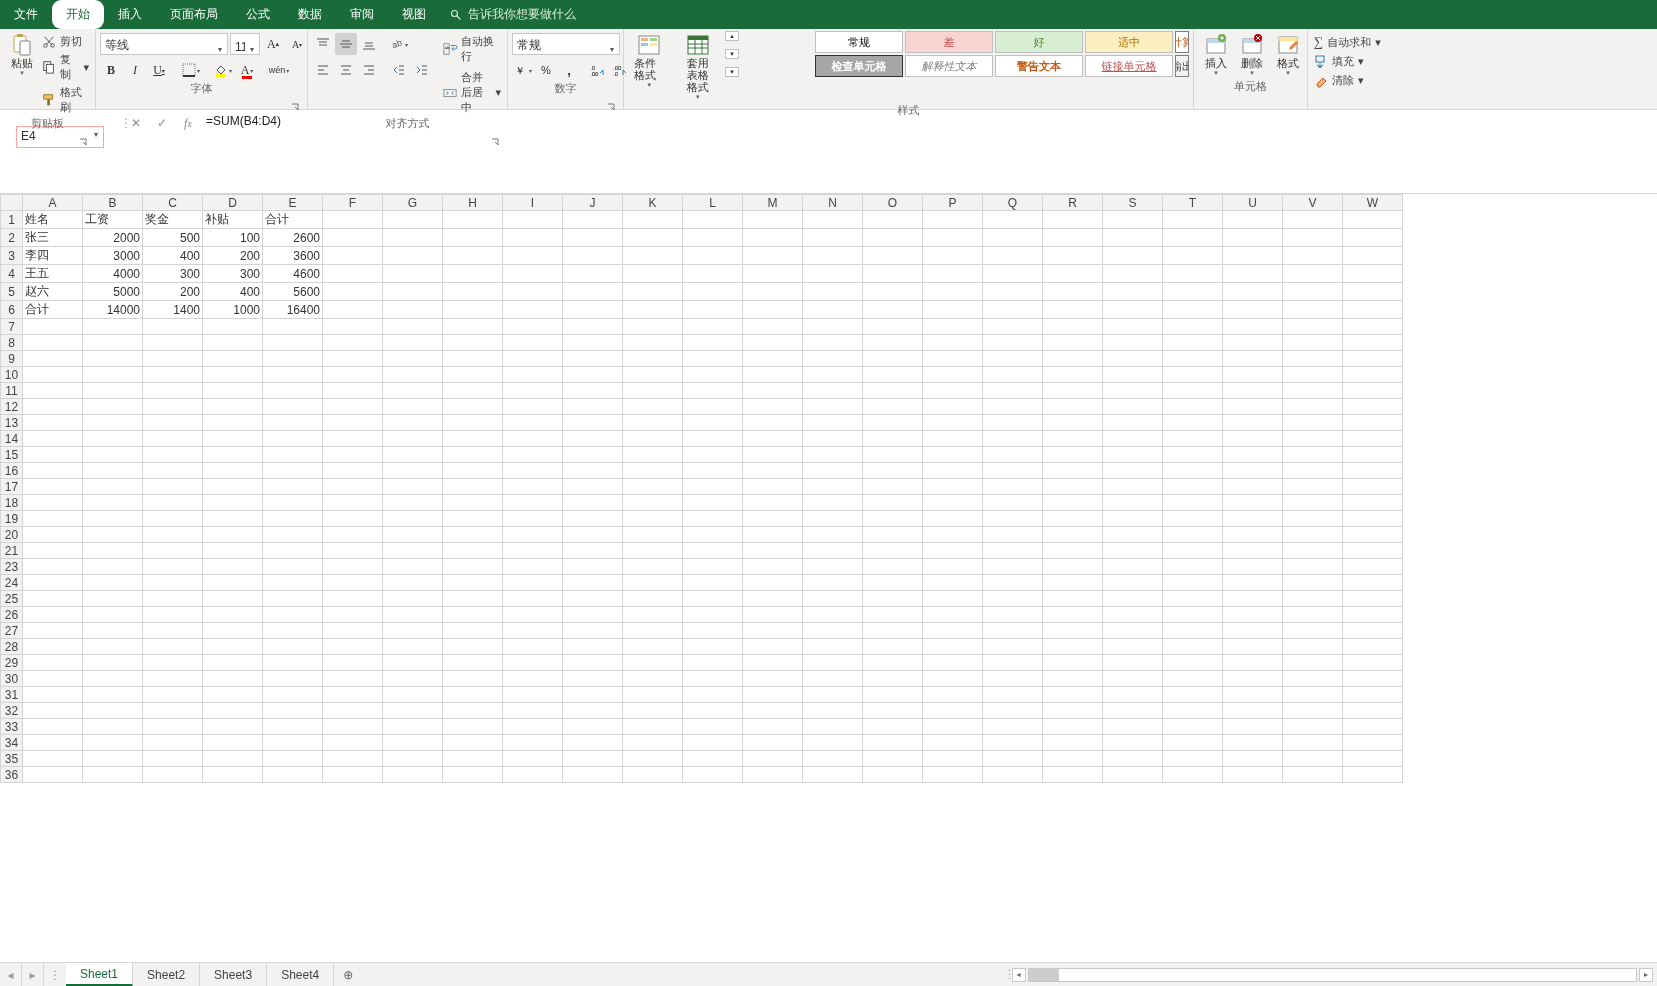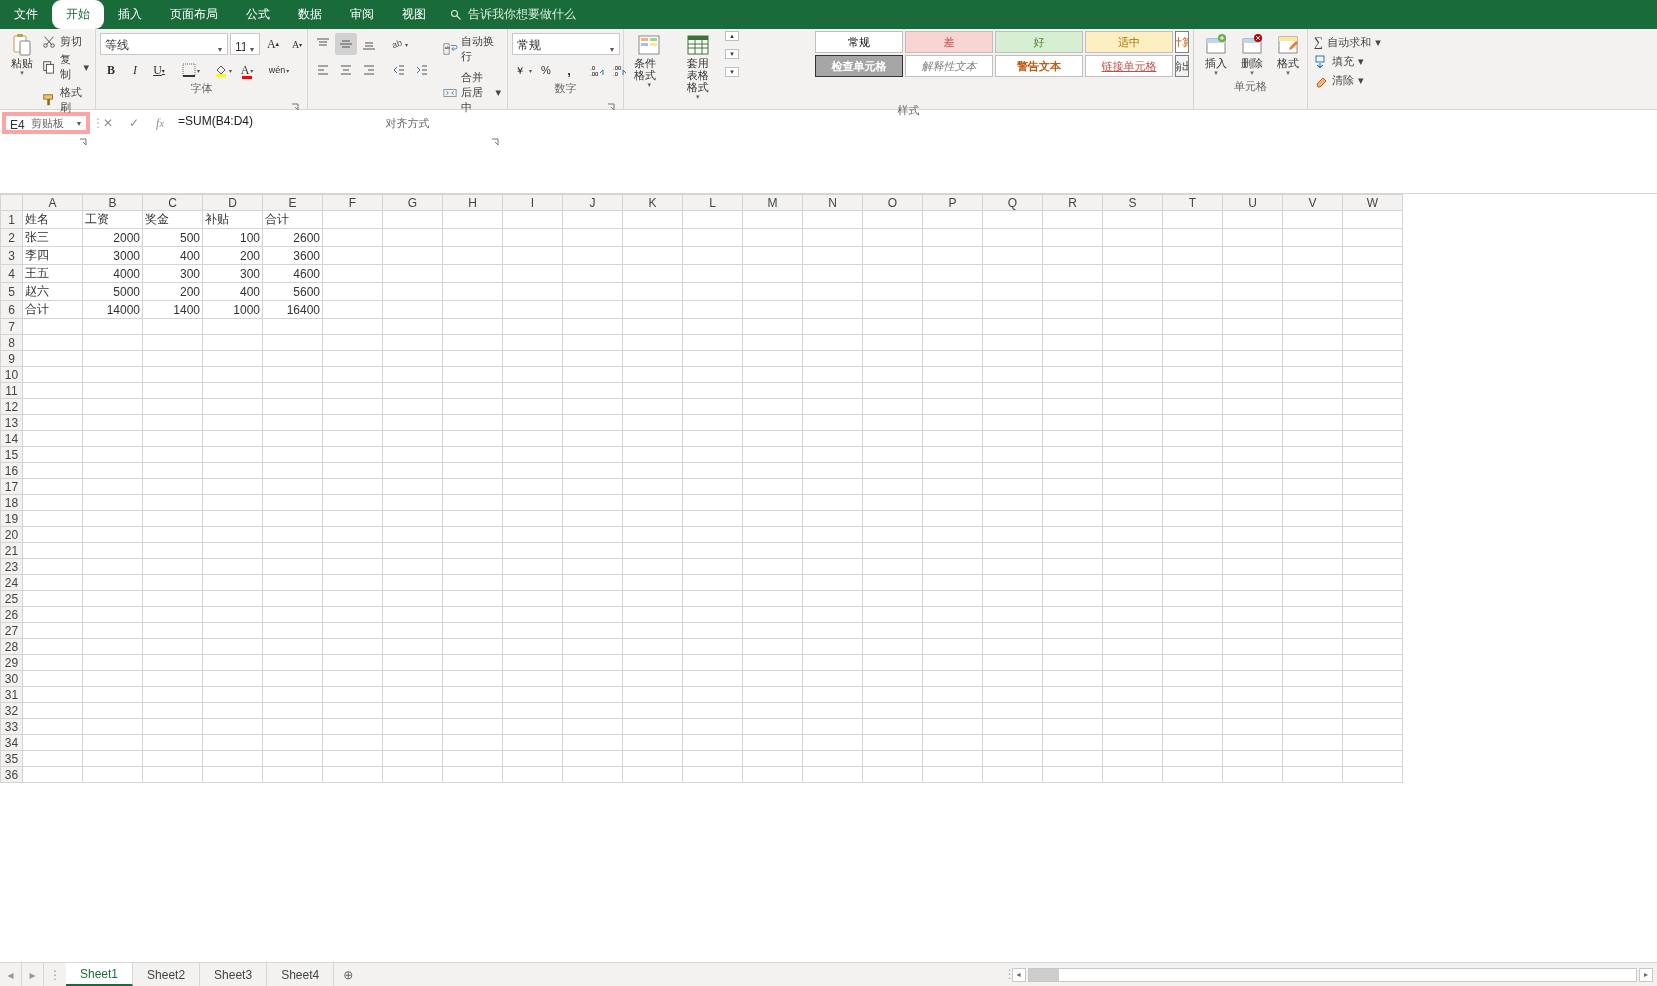--- a/index.html
+++ b/index.html
@@ -124,21 +124,21 @@
   .sc-out { background:#f2f2f2;color:#3f3f3f;border:1px solid #7f7f7f; }
 
   
   .formula-bar {
     display:flex;
     border-bottom:1px solid #d6d6d6;
     background:#fff;
     height:84px;
   }
   .name-box {
-    width:88px;border:4px solid #fca5a5;margin:2px;display:flex;align-items:flex-start;height:22px;
+    width:88px;border:1px solid #fca5a5;margin:16px;display:flex;align-items:flex-start;height:22px;
   }
   .name-box .nval{flex:1;padding:2px 4px;}
   .name-box .nar{width:14px;text-align:center;font-size:8px;color:#555;padding-top:3px;}
   .fb-divider{width:4px;display:flex;align-items:flex-start;color:#aaa;padding-top:6px;}
   .fb-btns{display:flex;align-items:flex-start;height:22px;margin-top:2px;gap:2px;}
   .fb-btn{width:24px;height:22px;display:flex;align-items:center;justify-content:center;color:#8f8f8f;cursor:pointer;}
   .fx {font-style:italic;font-family:"Times New Roman",serif;}
   .formula-input{flex:1;padding:4px 6px;color:#222;font-size:12px;}
 
   

